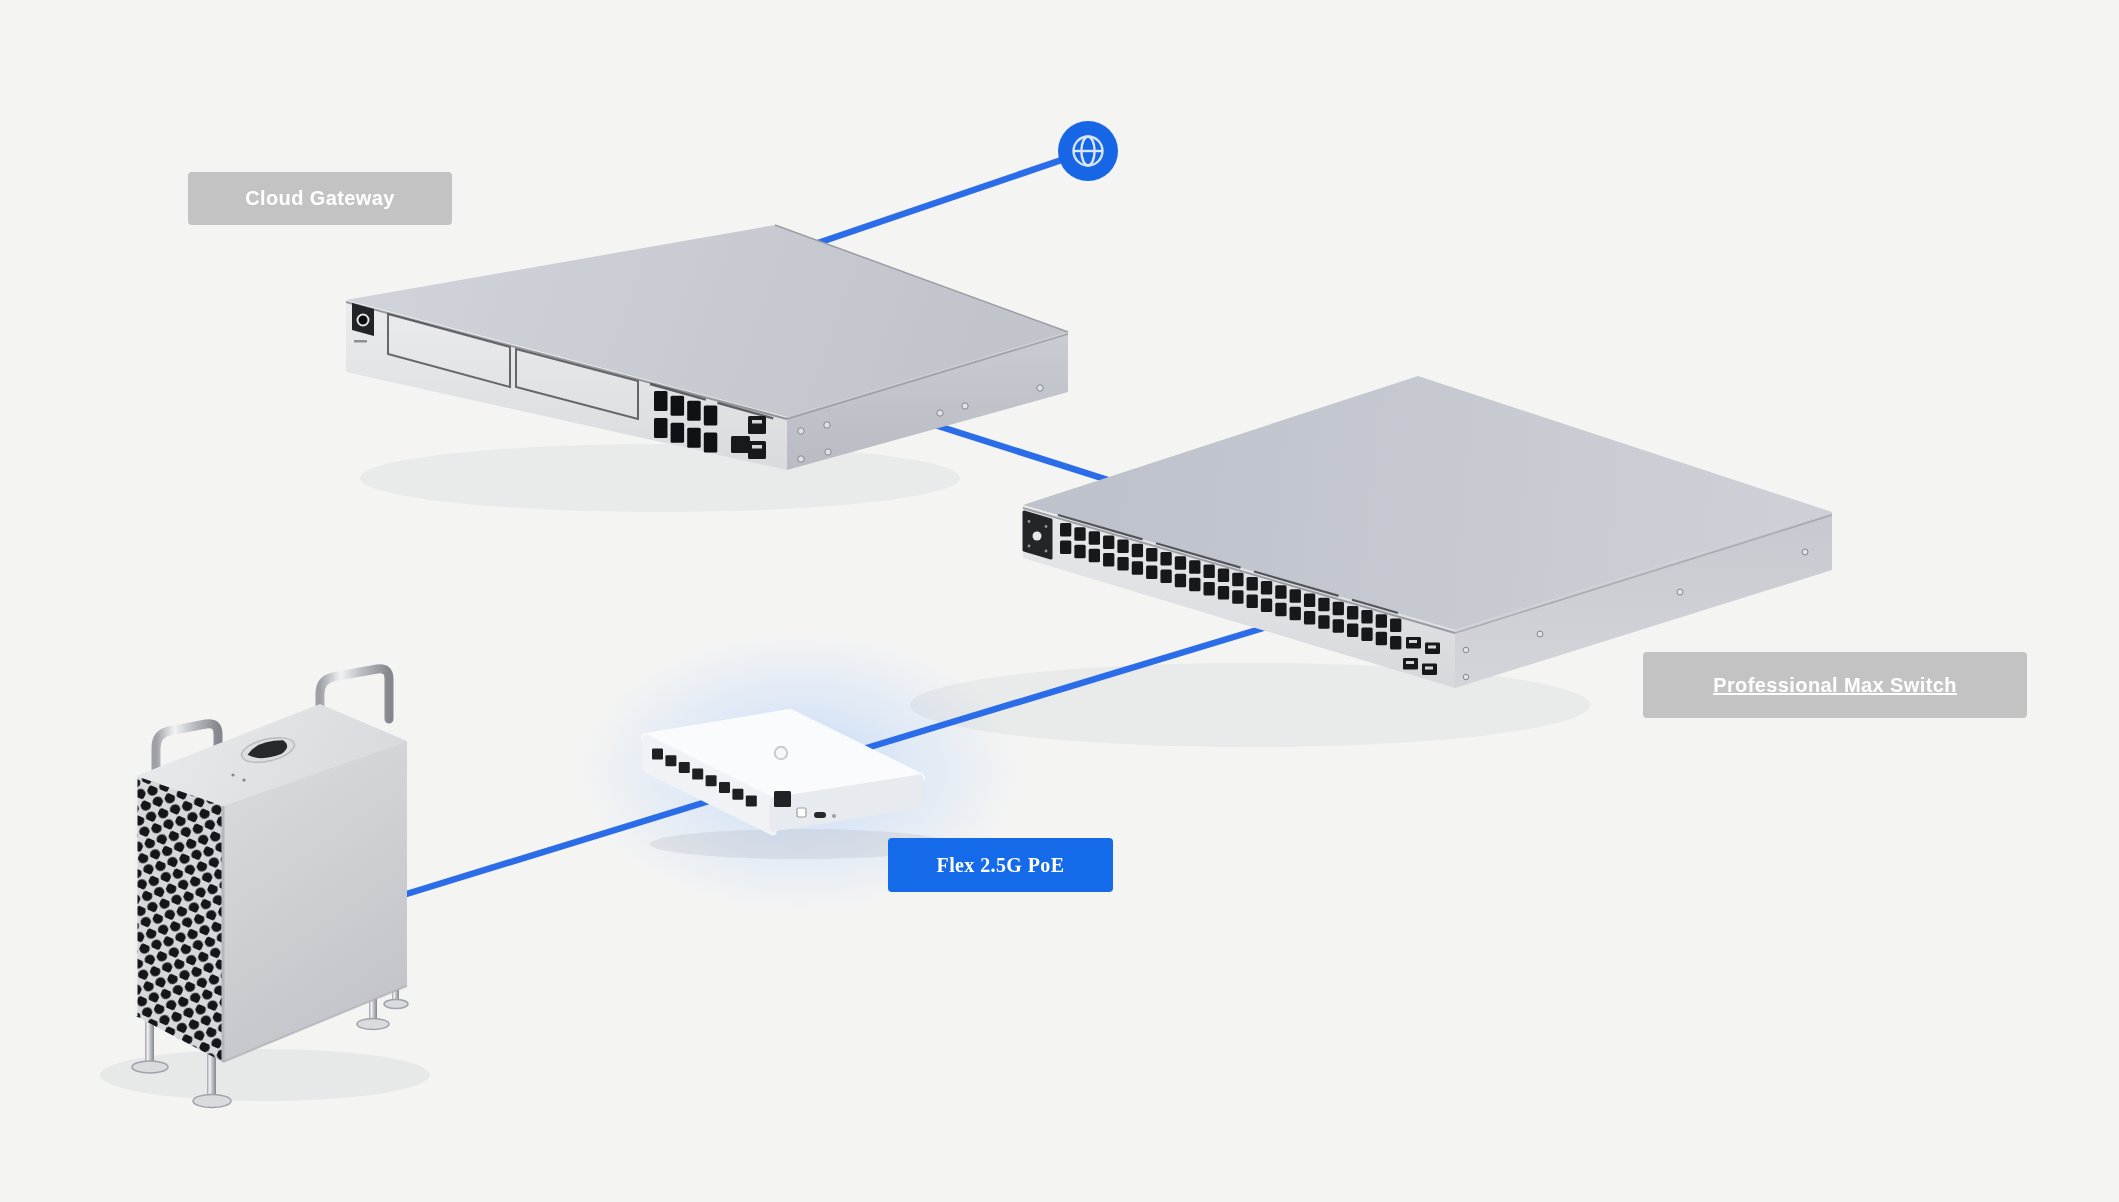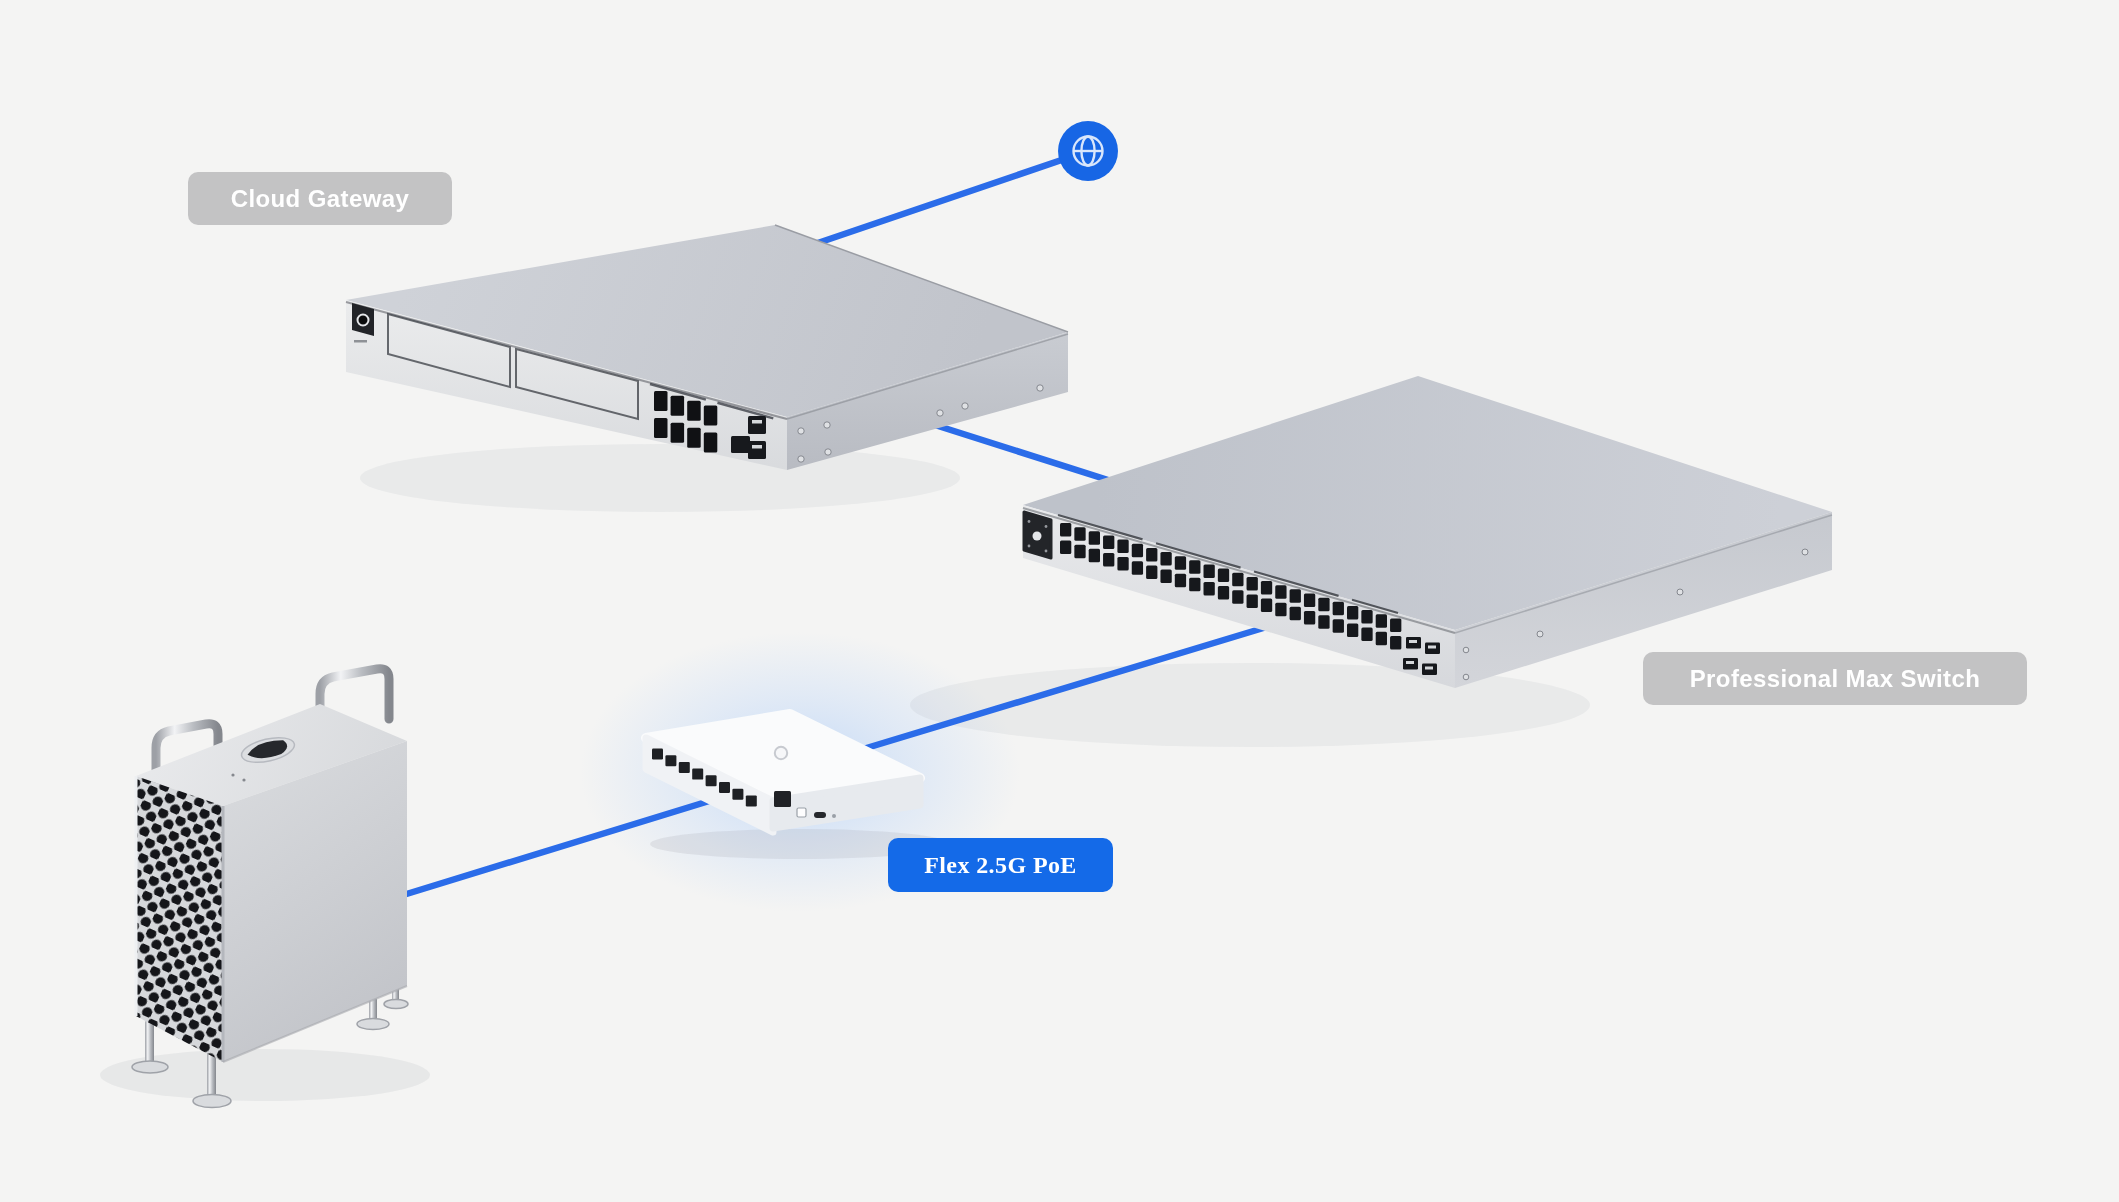--- a/index.html
+++ b/index.html
@@ -4,27 +4,27 @@
 <style>
   html,body{margin:0;padding:0;background:#e9e9e8;}
   .stage{
     position:relative;width:2119px;height:1202px;overflow:hidden;
     background:#f4f4f3;
     font-family:"Liberation Sans",sans-serif;
   }
   .stage svg{position:absolute;left:0;top:0;}
   .badge{
     position:absolute;display:flex;align-items:center;justify-content:center;
-    border-radius:10px;color:#ffffff;font-weight:700;font-size:24px;
+    border-radius:4px;color:#ffffff;font-weight:700;font-size:20px;
     letter-spacing:.4px;white-space:nowrap;user-select:none;
   }
   .badge.gray{background:#c3c3c4;}
   .badge.blue{background:#146ae8;cursor:pointer;}
   #lbl-gateway{left:188px;top:172px;width:264px;height:53px;}
-  #lbl-switch{left:1643px;top:652px;width:384px;height:53px;}
+  #lbl-switch{left:1643px;top:652px;width:384px;height:66px;text-decoration:underline;}
   #lbl-flex{left:888px;top:838px;width:225px;height:54px;font-family:Liberation Serif, serif;}
 </style>
 </head>
 <body>
 
 <div class="stage">
 
 <svg id="art" width="2119" height="1202" viewBox="0 0 2119 1202">
   <defs>
     <radialGradient id="glow">

